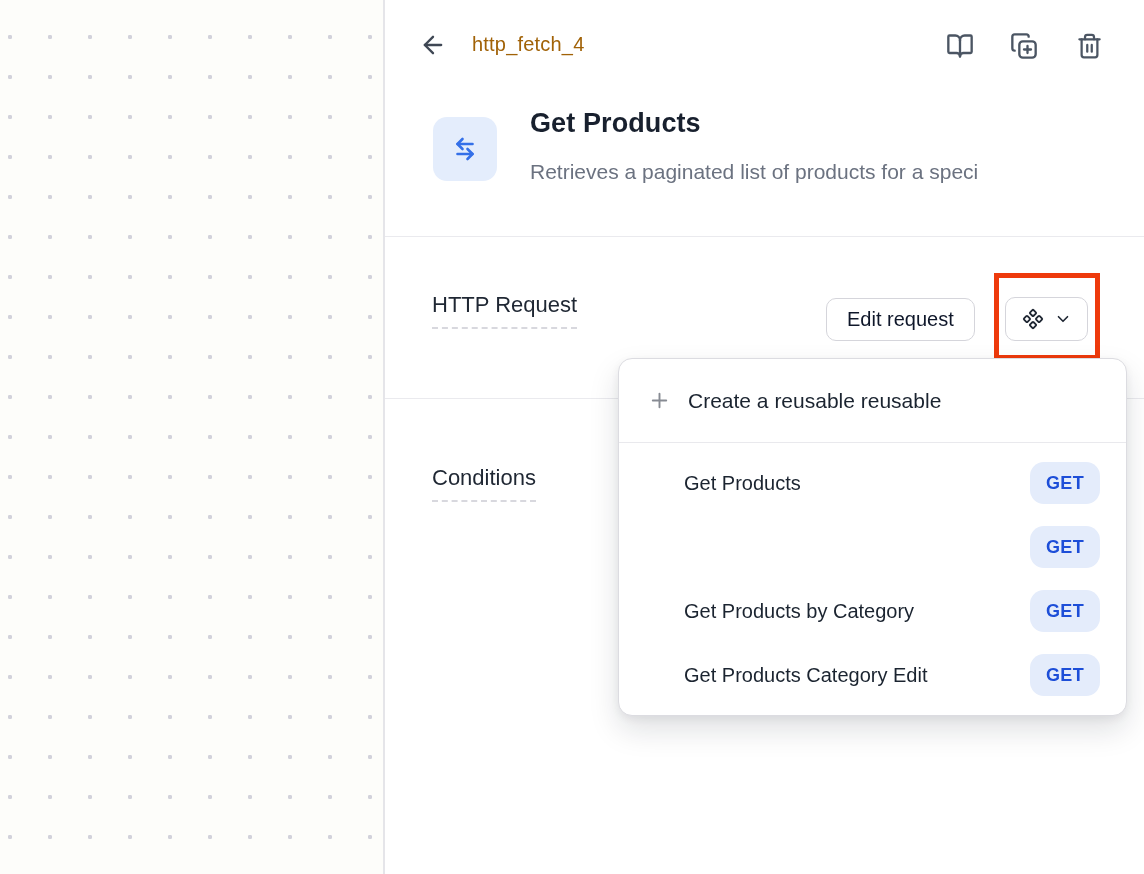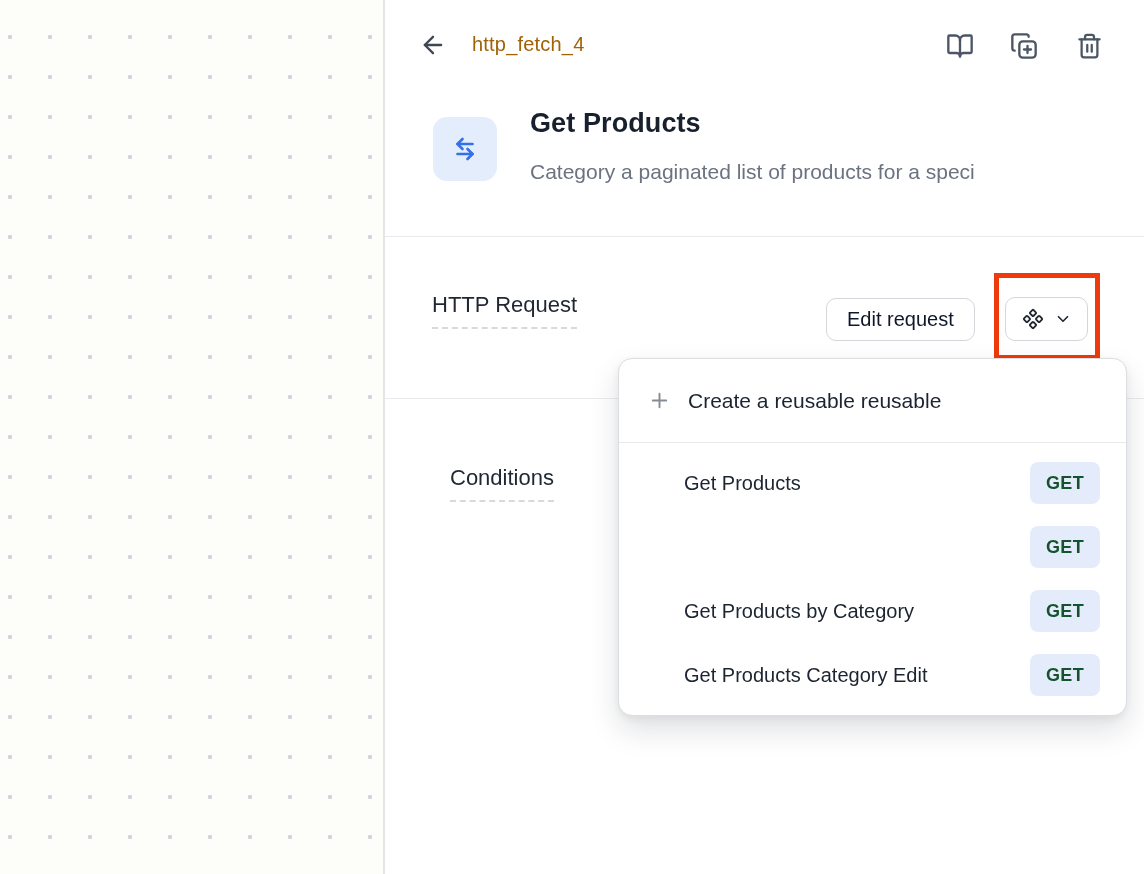--- a/index.html
+++ b/index.html
@@ -59,22 +59,22 @@
     font-size:21px; font-weight:500; color:#1b2430; cursor:pointer;
   }
   .menu-sep { height:1px; background:#e9e9ed; }
   .menu-list { padding:8px 0; }
   .menu-item {
     height:64px; display:flex; align-items:center; padding:0 26px 0 65px;
     font-size:20px; font-weight:500; color:#1b2430; cursor:pointer;
   }
   .menu-item-label { flex:0 1 auto; white-space:nowrap; }
   .method-badge {
-    margin-left:auto; width:70px; height:42px; border-radius:8px;
-    background:#e4ecfb; color:#14532d; font-size:18px; font-weight:700;
+    margin-left:auto; width:70px; height:42px; border-radius:14px;
+    background:#e4ecfb; color:#1d4ed8; font-size:18px; font-weight:700;
     display:flex; align-items:center; justify-content:center; letter-spacing:.4px;
   }
   svg { display:block; }
 </style>
 </head>
 <body>
 
 <div id="app">
 
   <div class="canvas"></div>
@@ -125,21 +125,21 @@
       <span>
         <svg width="30" height="30" viewBox="0 0 24 24" fill="none" stroke="#3470e8" stroke-width="2.1" stroke-linecap="round" stroke-linejoin="round">
           <path d="M10 4 6 8l4 4"></path>
             <path d="M6 8h12"></path>
           <path d="m14 20 4-4-4-4"></path>
             <path d="M18 16H6"></path>
         </svg>
       </span>
     </div>
     <div class="node-title abs" style="left:145px; top:108px;">Get Products</div>
-    <div class="node-desc abs" style="left:145px; top:160px;">Category a paginated list of products for a speci</div>
+    <div class="node-desc abs" style="left:145px; top:160px;">Retrieves a paginated list of products for a speci</div>
 
     <div class="hdivider" style="top:236px;"></div>
 
     <span class="section-label abs" style="left:47px; top:292px;">HTTP Request</span>
 
     <button class="btn edit-btn abs" style="left:441px; top:298px;">Edit request</button>
 
     <button class="btn dd-btn abs" style="left:620px; top:297px;">
       <span>
         <svg width="22" height="22" viewBox="0 0 24 24" fill="none" stroke="#1f2733" stroke-width="2" stroke-linecap="round" stroke-linejoin="round">
@@ -153,21 +153,21 @@
         <svg width="18" height="18" viewBox="0 0 24 24" fill="none" stroke="#1f2733" stroke-width="2.2" stroke-linecap="round" stroke-linejoin="round">
           <path d="m6 9 6 6 6-6"></path>
         </svg>
       </span>
     </button>
 
     <div class="highlight" style="left:609px; top:273px; width:106px; height:87px;"></div>
 
     <div class="hdivider" style="top:398px;"></div>
 
-    <span class="section-label abs" style="left:65px; top:465px;">Conditions</span>
+    <span class="section-label abs" style="left:47px; top:465px;">Conditions</span>
 
     <div class="menu">
       <div class="menu-create">
         <span>
           <svg width="23" height="23" viewBox="0 0 24 24" fill="none" stroke="#878b93" stroke-width="2" stroke-linecap="round" stroke-linejoin="round">
             <path d="M12 5v14"></path>
               <path d="M5 12h14"></path>
           </svg>
         </span>
         <span>Create a reusable reusable</span>

